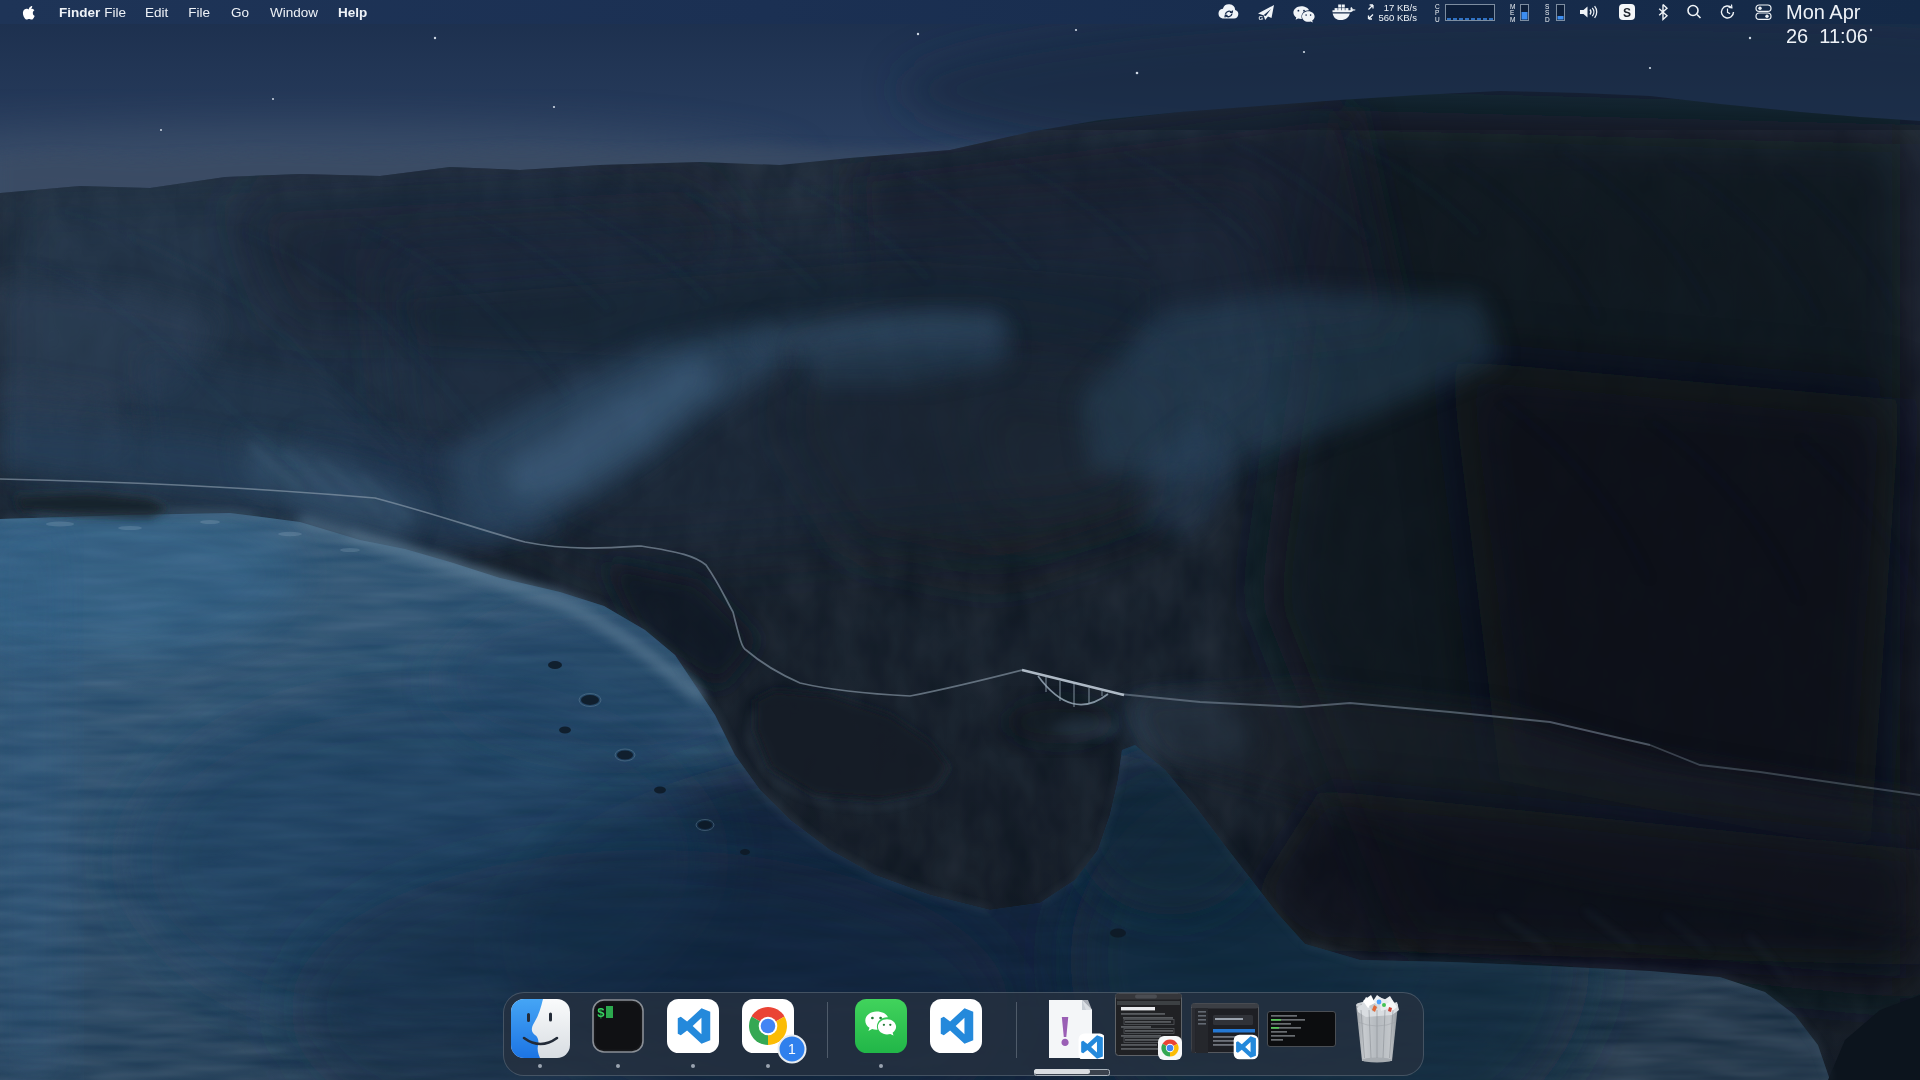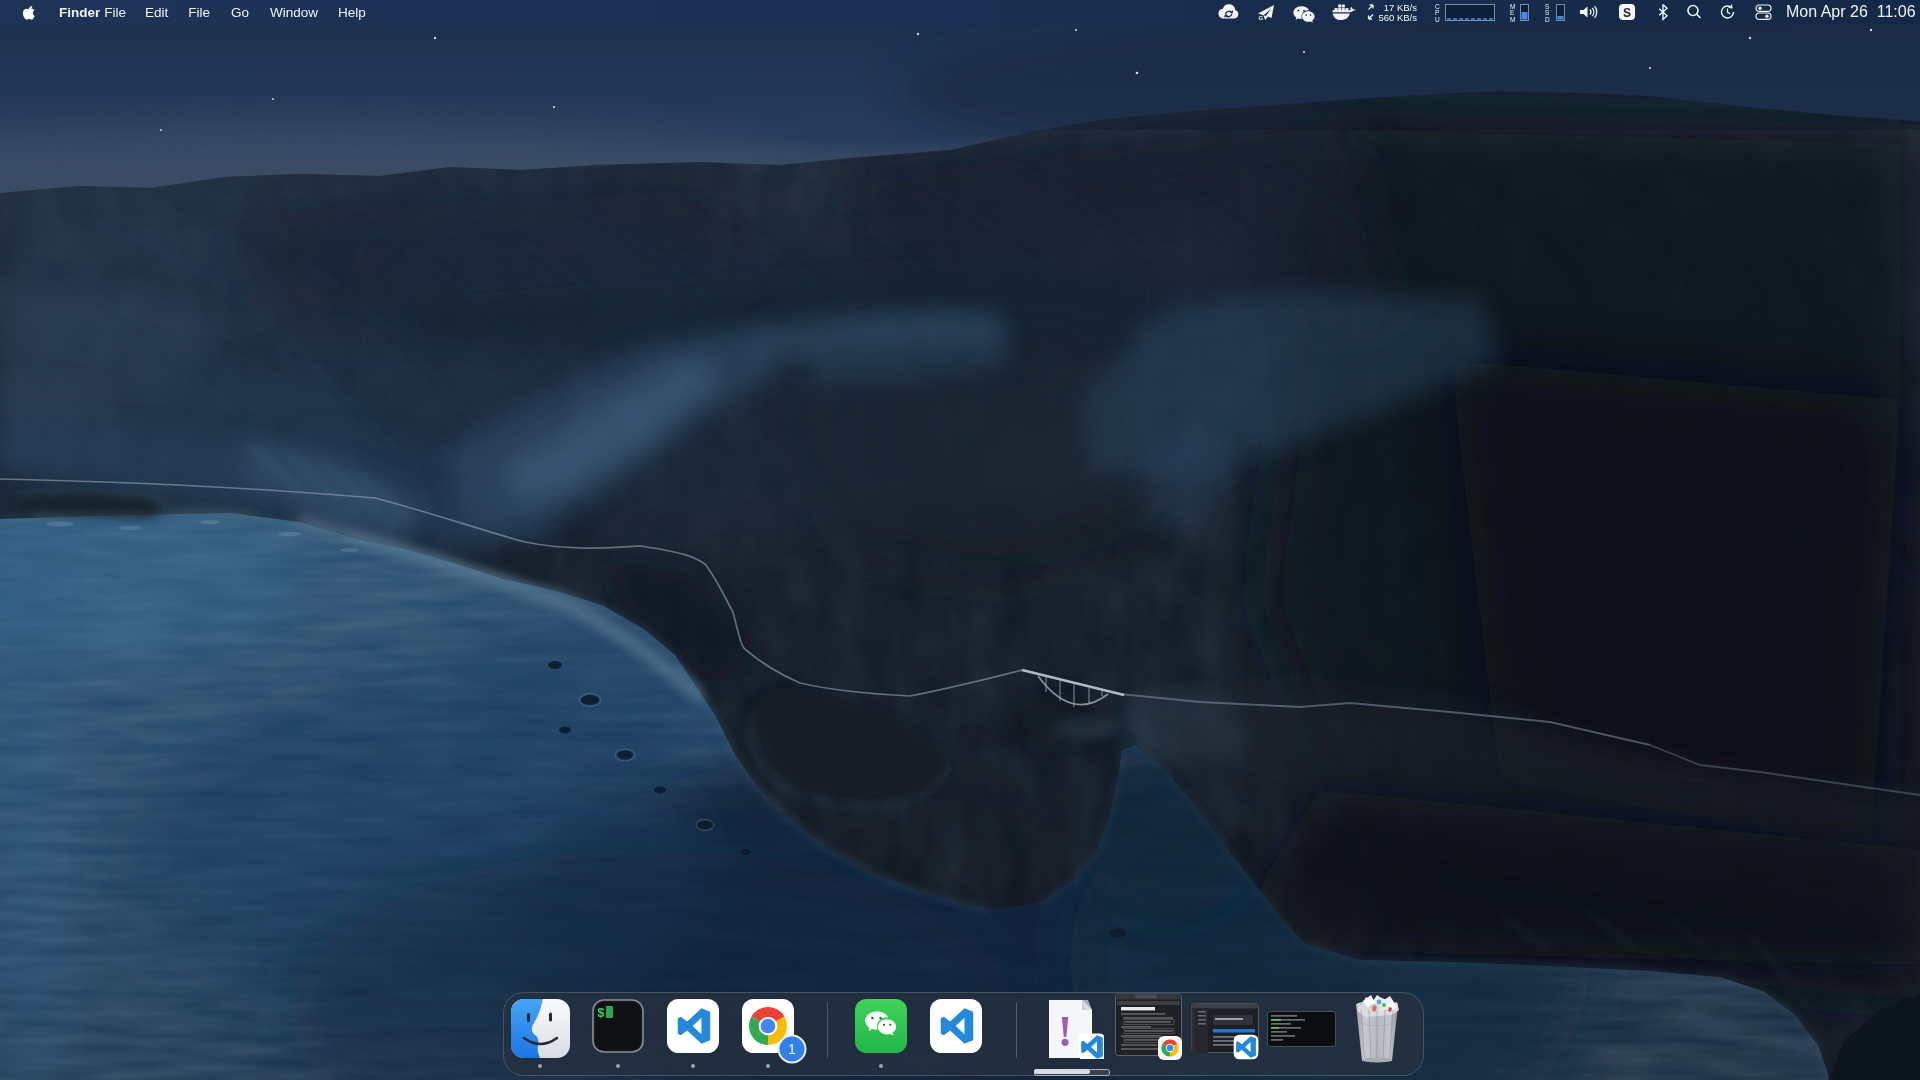--- a/index.html
+++ b/index.html
@@ -253,21 +253,21 @@
   <svg width="13" height="15" viewBox="0 0 13 15" style="position:absolute;left:22px;top:5px" fill="#ffffff">
     <path d="M9.3 3.6c.6-.7 1-1.7.9-2.7-.9 0-1.9.6-2.5 1.3-.6.6-1 1.6-.9 2.6 1 0 1.9-.5 2.5-1.2zM10.8 7.9c0-1.8 1.5-2.7 1.6-2.7-.9-1.3-2.2-1.4-2.7-1.5-1.1-.1-2.2.7-2.8.7-.6 0-1.5-.7-2.4-.7C3.3 3.8 2.1 4.5 1.5 5.6c-1.3 2.2-.3 5.4.9 7.2.6.9 1.3 1.8 2.3 1.8.9 0 1.3-.6 2.4-.6s1.4.6 2.4.6c1 0 1.6-.9 2.2-1.7.7-1 1-2 1-2.1-.1 0-1.9-.7-1.9-2.9z"></path>
   </svg>
   <div class="left" style="margin-left:59px;">
     <span class="mi" style="font-weight:bold;">Finder</span>
     <span class="mi" style="margin-left:4px;">File</span>
     <span class="mi" style="margin-left:19px;">Edit</span>
     <span class="mi" style="margin-left:20px;">File</span>
     <span class="mi" style="margin-left:21px;">Go</span>
     <span class="mi" style="margin-left:21px;text-align:center;">Window</span>
-    <span class="mi" style="margin-left:20px;">Help</span>
+    <span class="mi" style="margin-left:20px;font-weight:bold;">Help</span>
   </div>
   <svg id="mstatus" width="575" height="24" viewBox="0 0 575 24" style="position:absolute;left:1205px;top:0;" xmlns="http://www.w3.org/2000/svg">
 
     <g fill="#f0f4f8">
       <path d="M17.5 18.5 h11.5 a4.4 4.4 0 0 0 1.2-8.6 a6.3 6.3 0 0 0-12.3-1.2 a4.9 4.9 0 0 0-4.4 4.9 a4.9 4.9 0 0 0 4 4.9 Z"></path>
     </g>
     <g stroke="#15294a" stroke-width="1.3" fill="none">
       <path d="M20.5 14.2 a3.6 3.6 0 0 1 6.4-1.6 M27.5 10.5 l-0.4 2.3 -2.2-0.6"></path>
       <path d="M26.9 13.9 a3.6 3.6 0 0 1-6.4 1.4 M19.9 17.3 l0.5-2.3 2.2 0.7"></path>
     </g>
@@ -353,21 +353,21 @@
       <path d="M522.5 8.5 v3.8 l2.6 1.5" stroke-width="1.2"></path>
     </g>
 
     <g stroke="#f0f4f8" stroke-width="1.2" fill="none">
       <rect x="551" y="5" width="15" height="6.4" rx="3.2"></rect>
       <circle cx="555" cy="8.2" r="1.7" fill="#f0f4f8" stroke="none"></circle>
       <rect x="551" y="13" width="15" height="6.4" rx="3.2"></rect>
       <circle cx="562" cy="16.2" r="1.7" fill="#f0f4f8" stroke="none"></circle>
     </g>
   </svg>
-  <div style="position:absolute;left:1786px;top:0;height:24px;line-height:24px;font-size:16px;">Mon Apr 26&nbsp;&nbsp;11:06</div>
+  <div style="position:absolute;left:1786px;top:0;height:24px;line-height:24px;font-size:20px;">Mon Apr 26&nbsp;&nbsp;11:06</div>
 </div>
 
 <div id="dock"></div>
 
 <svg class="dicon" style="left:511px;" width="59" height="59" viewBox="0 0 59 59">
   <defs>
     <linearGradient id="fhalfL" x1="0" y1="0" x2="0" y2="1">
         <stop offset="0" stop-color="#45a5f5"></stop>
         <stop offset="1" stop-color="#1c74e4"></stop>
       </linearGradient>

